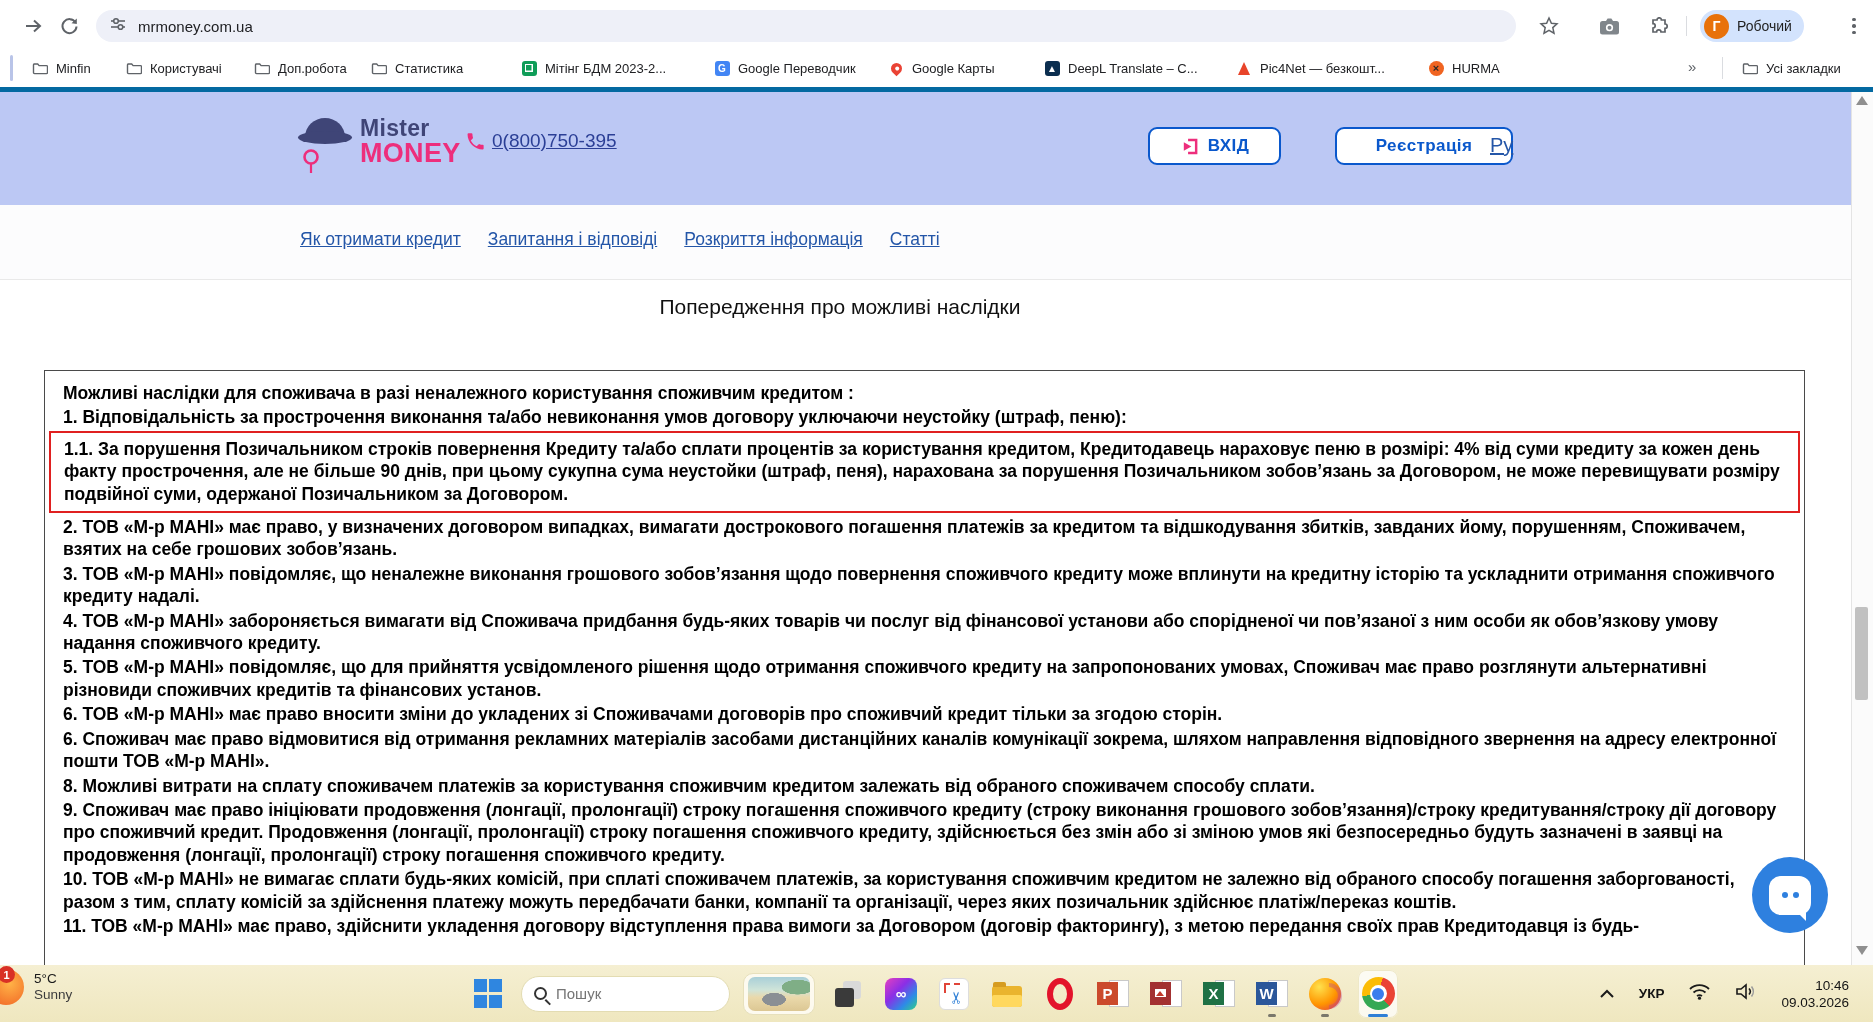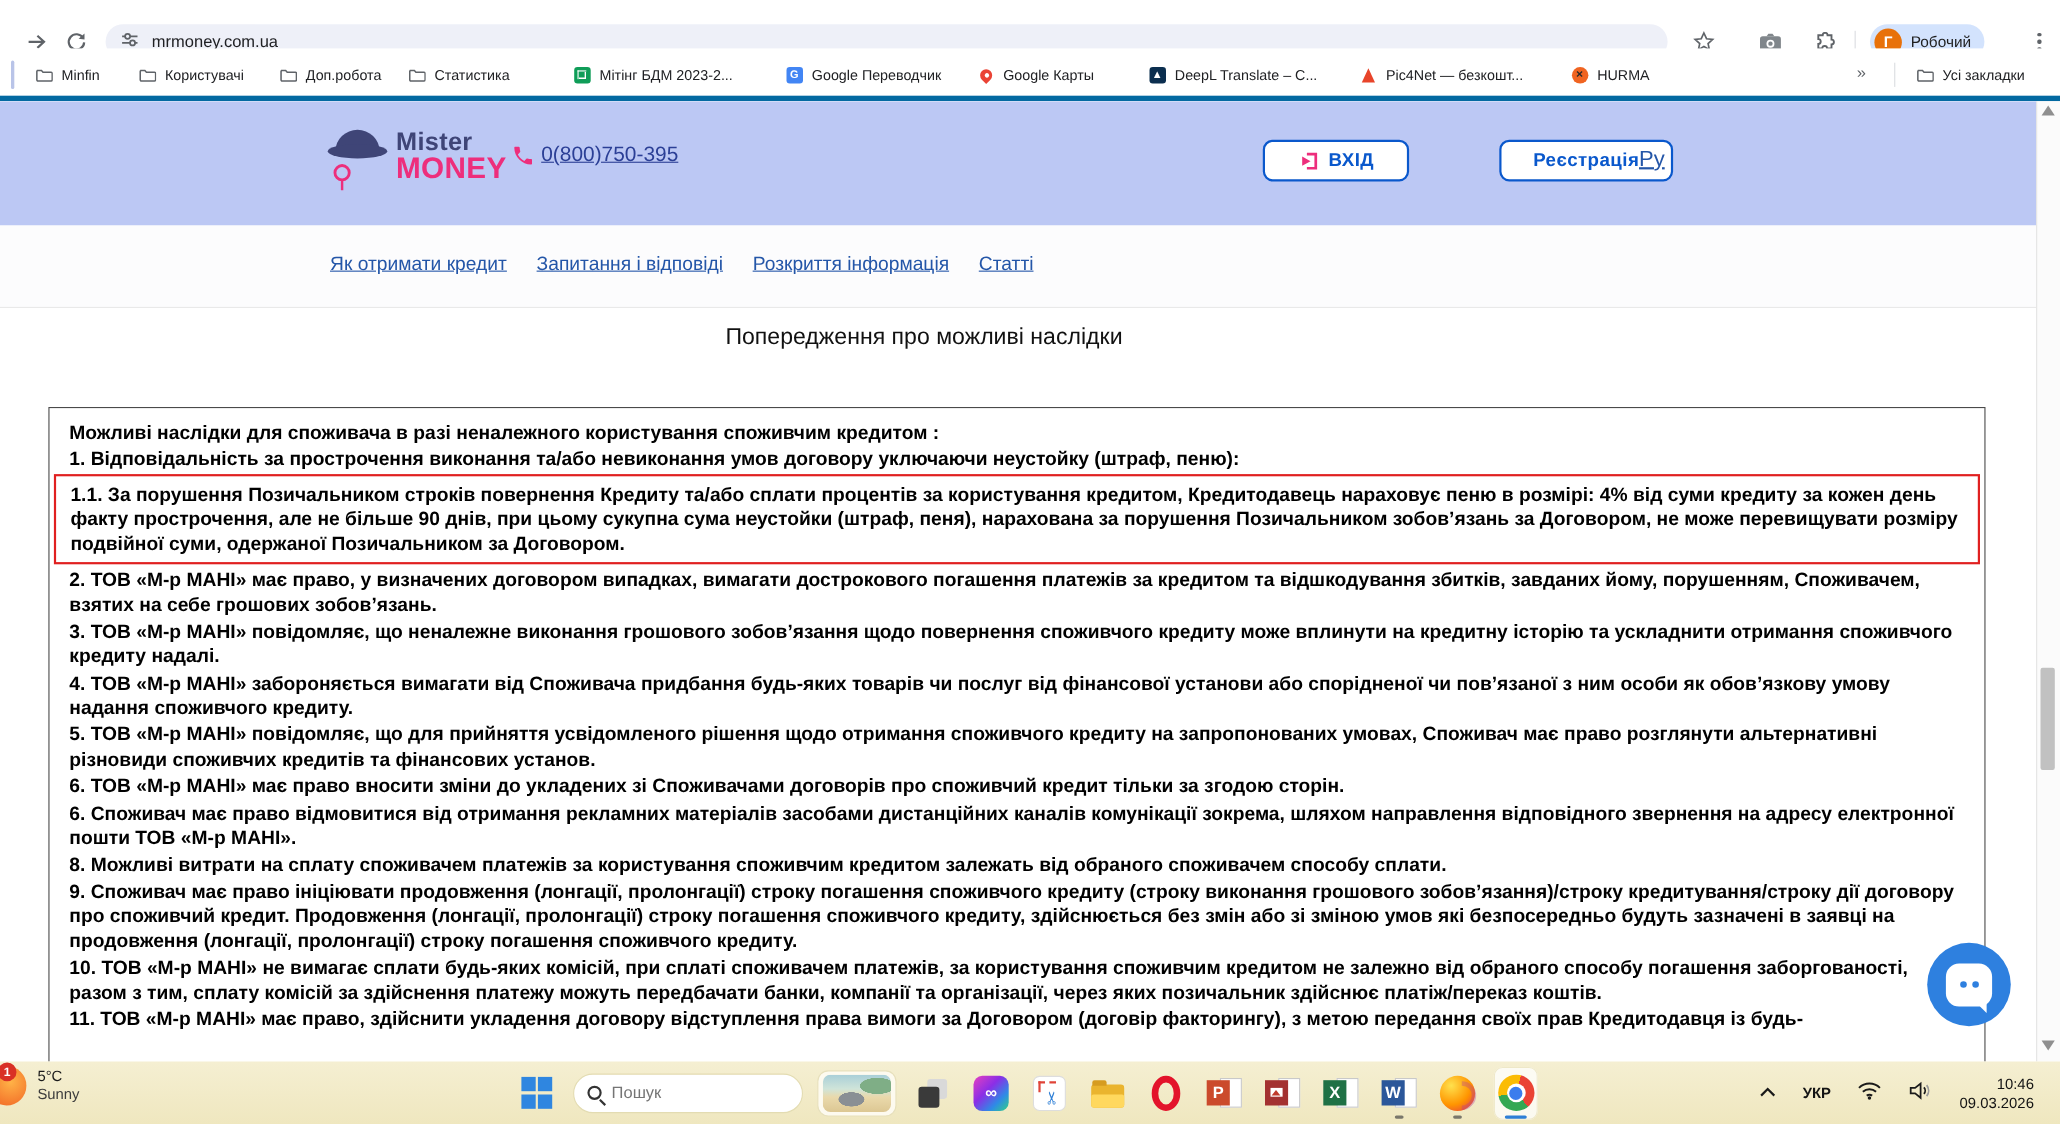--- a/index.html
+++ b/index.html
@@ -3,21 +3,21 @@
 <meta charset="utf-8">
 <style>
   * { box-sizing: border-box; margin: 0; padding: 0; }
   html,body { background:#ddd; }
   .screen {
     position: relative; width: 1873px; height: 1022px; overflow: hidden;
     background:#fff; font-family:"Liberation Sans","DejaVu Sans",sans-serif;
   }
 
   
-  .toolbar { position:absolute; left:0; top:16px; width:1873px; height:44px; background:#fff; }
+  .toolbar { position:absolute; left:0; top:4px; width:1873px; height:44px; background:#fff; }
   .tb-icon { position:absolute; top:11px; width:22px; height:22px; display:flex; align-items:center; justify-content:center; color:#5f6368; }
   .omnibox { position:absolute; left:96px; top:6px; width:1420px; height:32px; border-radius:16px; background:#eef0f8; display:flex; align-items:center; padding:0 14px; gap:12px; }
   .omni-url { font-size:15px; color:#202124; }
   .chip { position:absolute; left:1700px; top:6px; height:32px; border-radius:16px; background:#d3e3fd; display:flex; align-items:center; padding:0 12px 0 4px; gap:8px; }
   .chip .av { width:25px; height:25px; border-radius:50%; background:#e8710a; color:#fff; font-size:14px; font-weight:bold; display:flex; align-items:center; justify-content:center; }
   .chip .nm { font-size:14px; color:#1f1f1f; }
   .vdots { position:absolute; left:1845px; top:11px; width:18px; height:22px; display:flex; flex-direction:column; align-items:center; justify-content:center; gap:3px; }
   .vdots i { width:3.5px; height:3.5px; border-radius:50%; background:#5f6368; }
   .tb-div { position:absolute; left:1686px; top:12px; width:1px; height:20px; background:#dadce0; }
 
@@ -41,21 +41,21 @@
   .page { position:absolute; left:0; top:92px; width:1851px; height:873px; background:#fff; overflow:hidden; }
 
   .site-header { position:absolute; left:0; top:0; width:1851px; height:113px; background:#bcc8f4; }
   .logo { position:absolute; left:296px; top:18px; display:flex; gap:6px; }
   .logo-txt { display:flex; flex-direction:column; margin-top:6px; }
   .logo-l1 { font-size:23px; font-weight:bold; color:#3f4577; line-height:24px; letter-spacing:.3px; }
   .logo-l2 { font-size:27px; font-weight:bold; color:#ED2E7C; line-height:27px; letter-spacing:.3px; }
   .phone { position:absolute; left:465px; top:38px; display:flex; align-items:center; gap:6px; font-size:19px; color:#2b3f96; text-decoration:underline; }
   .hbtn { position:absolute; top:35px; height:38px; border:2px solid #0a58cc; border-radius:9px; background:#fff; display:flex; align-items:center; justify-content:center; gap:9px; font-size:17px; font-weight:bold; color:#0a58cc; letter-spacing:.4px; cursor:pointer; }
   .btn-login { left:1148px; width:133px; }
-  .btn-register { left:1363px; width:158px; }
+  .btn-register { left:1335px; width:178px; }
   .lang { position:absolute; left:1490px; top:42px; font-size:20px; color:#2456a8; text-decoration:underline; }
 
   .nav { position:absolute; left:0; top:113px; width:1851px; height:75px; background:#fcfcfd; border-bottom:1px solid #e9e9e9; display:flex; gap:27px; padding:24px 0 0 300px; }
   .nav a { font-size:17.5px; color:#2456a8; text-decoration:underline; white-space:nowrap; }
 
   .page-title { position:absolute; left:0; top:203px; width:1680px; text-align:center; font-size:21px; color:#111; font-weight:400; }
 
   .content-box { position:absolute; left:44px; top:278px; width:1761px; height:700px; border:1px solid #4a4a4a; background:#fff; padding:11px 17px 0 18px; }
   .content-box p { font-size:17.5px; font-weight:bold; color:#000; line-height:22.4px; margin-bottom:2px; }
   .hl { border:2px solid #e02020; margin:2px -13px 3px -14px; padding:5px 12px 6px 13px; }

